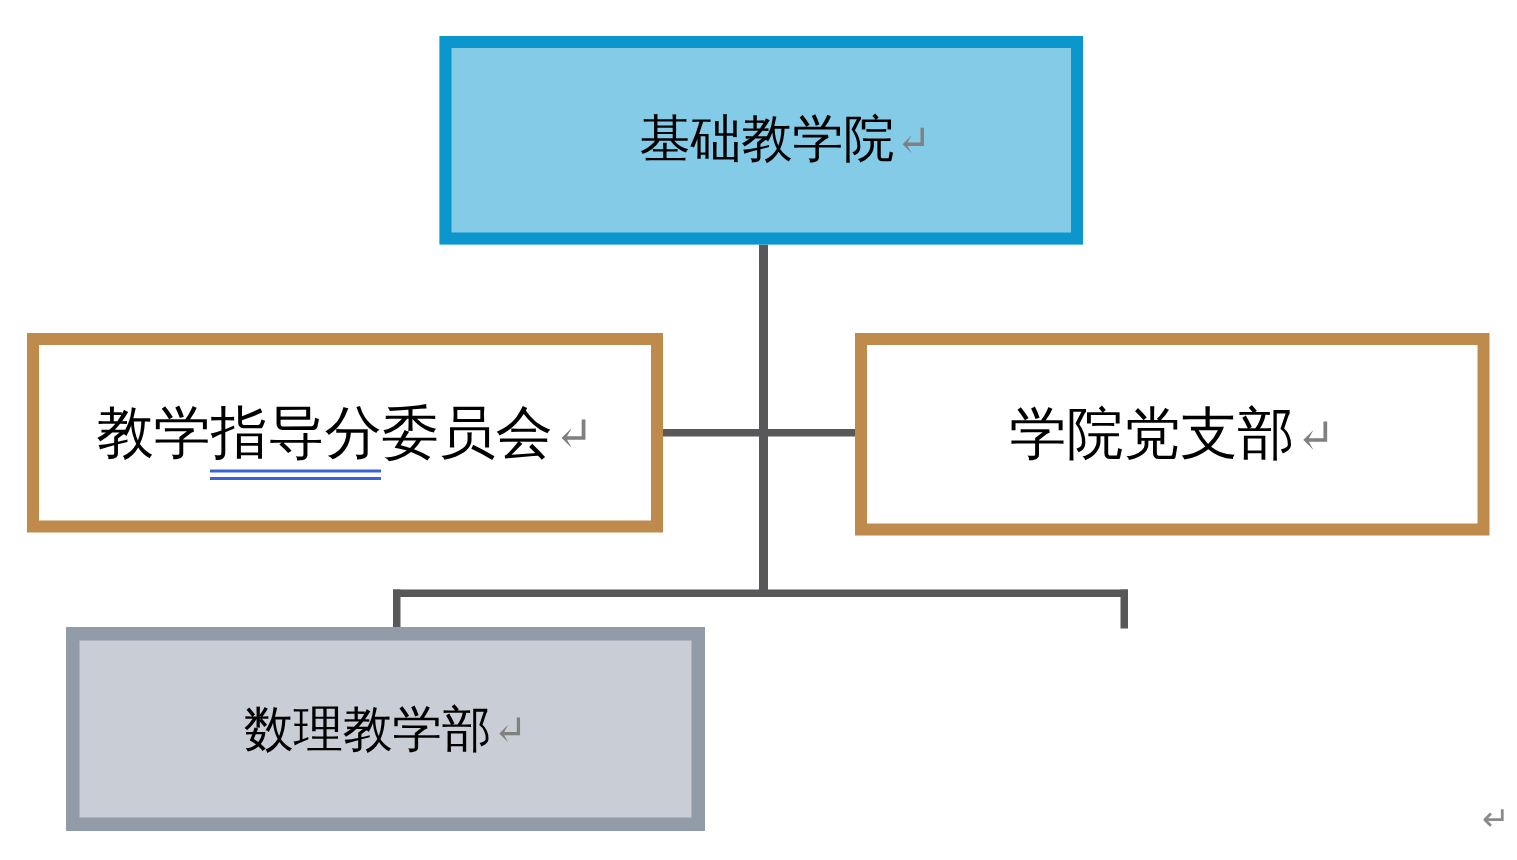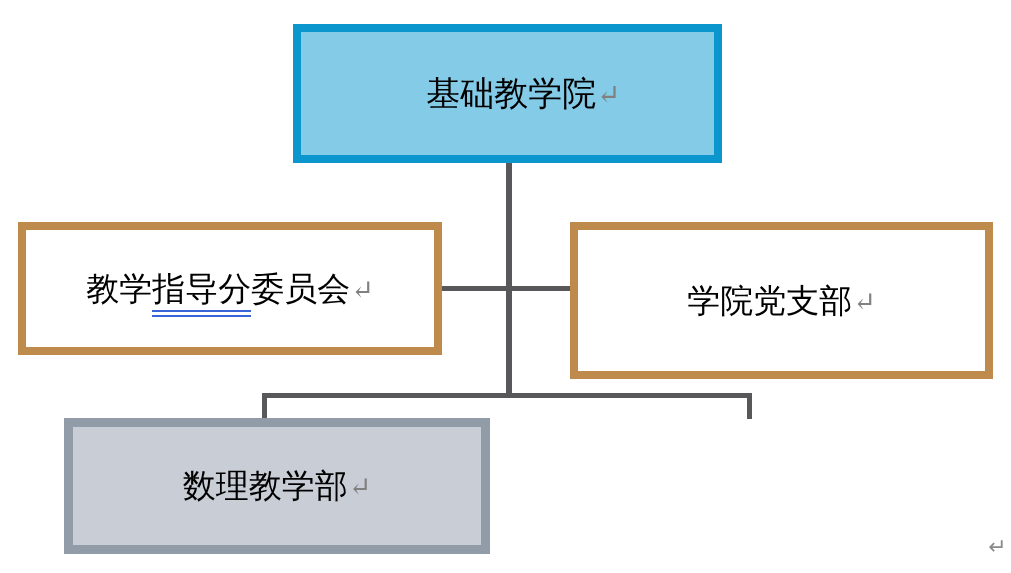--- a/index.html
+++ b/index.html
@@ -49,21 +49,21 @@
   .node-root .node-label {
     font-size: 34px;
   }
 
   
   .node-branch {
     border: 8px solid #bf8b4d;
     background: #ffffff;
   }
   .node-branch .node-label {
-    font-size: 33px;
+    font-size: 38px;
   }
 
   
   .node-leaf {
     border: 9px solid #919ca8;
     background: #c8cdd6;
   }
   .node-leaf .node-label {
     font-size: 33px;
   }
@@ -115,24 +115,24 @@
   <div class="conn" style="left:747px; top:393px; width:5px; height:26px;"></div>
 
   <div class="node node-root" style="left:293px; top:24px; width:429px; height:139px;">
     <span class="node-label"><span>基础教学院</span><span class="pilcrow">↵</span></span>
   </div>
 
   <div class="node node-branch" style="left:18px; top:222px; width:424px; height:133px;">
     <span class="node-label"><span>教学</span><span class="squiggle-wrap">指导分</span><span>委员会</span><span class="pilcrow">↵</span></span>
   </div>
 
-  <div class="node node-branch" style="left:570px; top:222px; width:423px; height:157px;">
+  <div class="node node-branch" style="left:570px; top:222px; width:423px; height:135px;">
     <span class="node-label"><span>学院党支部</span><span class="pilcrow">↵</span></span>
   </div>
 
-  <div class="node node-leaf" style="left:64px; top:418px; width:426px; height:136px;">
+  <div class="node node-leaf" style="left:44px; top:418px; width:426px; height:136px;">
     <span class="node-label"><span>数理教学部</span><span class="pilcrow">↵</span></span>
   </div>
 
 
   <span class="page-pilcrow" style="left:988px; top:534px;">↵</span>
 
 </div>
 
 </body></html>

